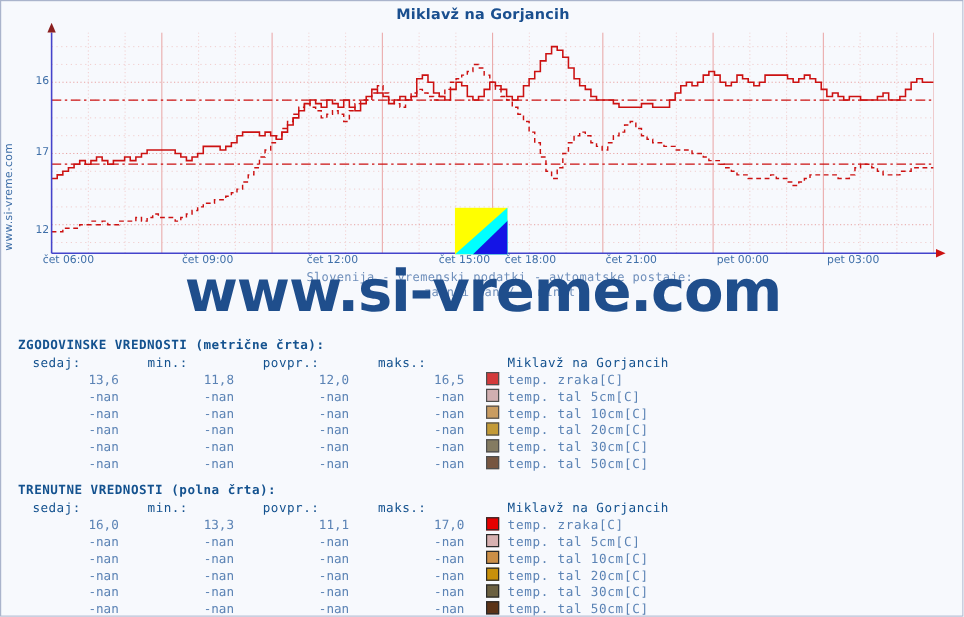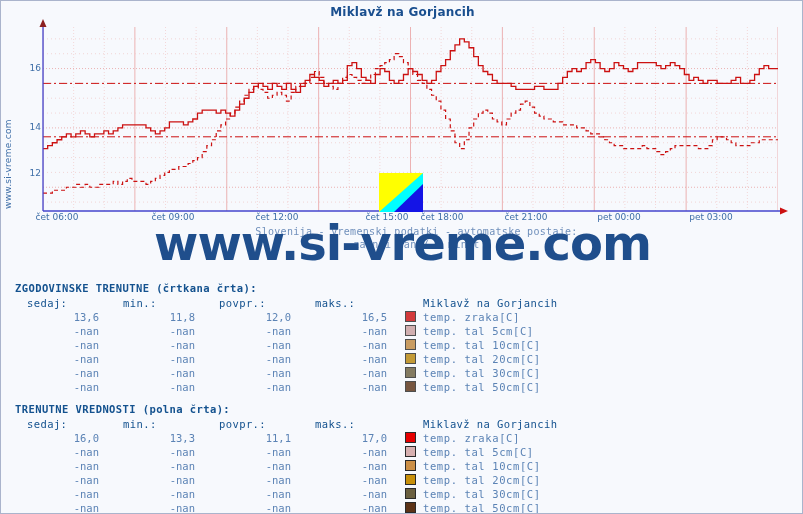--- a/index.html
+++ b/index.html
@@ -188,22 +188,22 @@
 </head>
 <body>
 
 <div id="page">
 
   <div id="chart-title">Miklavž na Gorjancih</div>
 
   <div id="side-watermark">www.si-vreme.com</div>
 
   <div id="y-axis-labels">
-      <div class="ylabel" style="top: 141px; position: absolute;">12</div>
-      <div class="ylabel" style="top: 94.9032px; position: absolute;">14</div>
+      <div class="ylabel" style="top: 160px; position: absolute;">12</div>
+      <div class="ylabel" style="top: 94.9032px; position: absolute;">17</div>
       <div class="ylabel" style="top: 35.5484px; position: absolute;">16</div>
     </div>
 
   <div id="plot-area">
     <svg id="plot-svg" width="735" height="184" viewBox="0 0 735 184">
       <g id="grid-v">
           <line x1="0" x2="0" y1="0" y2="184" stroke="#e8a0a0" stroke-width="0.8"></line>
           <line x1="30.625" x2="30.625" y1="0" y2="184" stroke="#f0c8c8" stroke-width="0.7" stroke-dasharray="1,2"></line>
           <line x1="61.25" x2="61.25" y1="0" y2="184" stroke="#f0c8c8" stroke-width="0.7" stroke-dasharray="1,2"></line>
           <line x1="91.875" x2="91.875" y1="0" y2="184" stroke="#e8a0a0" stroke-width="0.8"></line>
@@ -280,21 +280,21 @@
     </div>
 
   <div id="subtitle-block">
     <div class="sub1">Slovenija - vremenski podatki - avtomatske postaje:</div>
     <div class="sub2">zadnji dan / 5 minut</div>
   </div>
 
   <div id="main-watermark">www.si-vreme.com</div>
 
   <div class="table-block" id="hist-block">
-    <div class="section-head">ZGODOVINSKE TRENUTNE (črtkana črta):</div>
+    <div class="section-head">ZGODOVINSKE VREDNOSTI (metrične črta):</div>
     <table class="vals">
       <thead>
         <tr>
           <th class="col-head-num">sedaj:</th>
           <th class="col-head-num">min.:</th>
           <th class="col-head-num">povpr.:</th>
           <th class="col-head-num">maks.:</th>
           <th class="station-head" colspan="2">Miklavž na Gorjancih</th>
         </tr>
       </thead>

